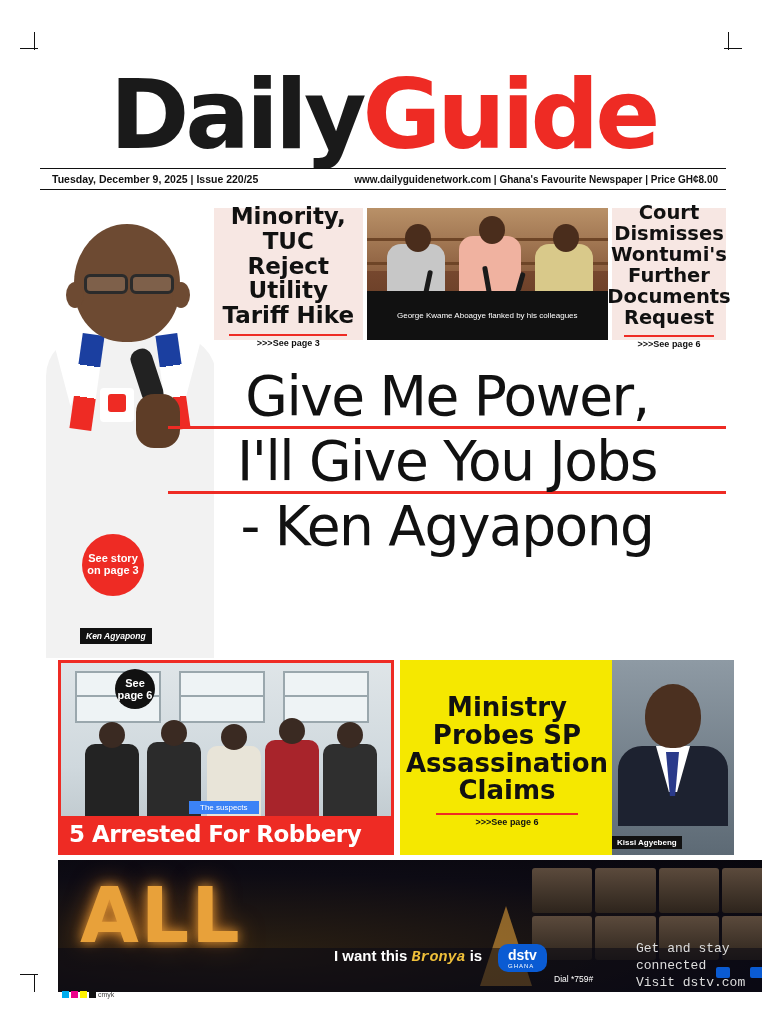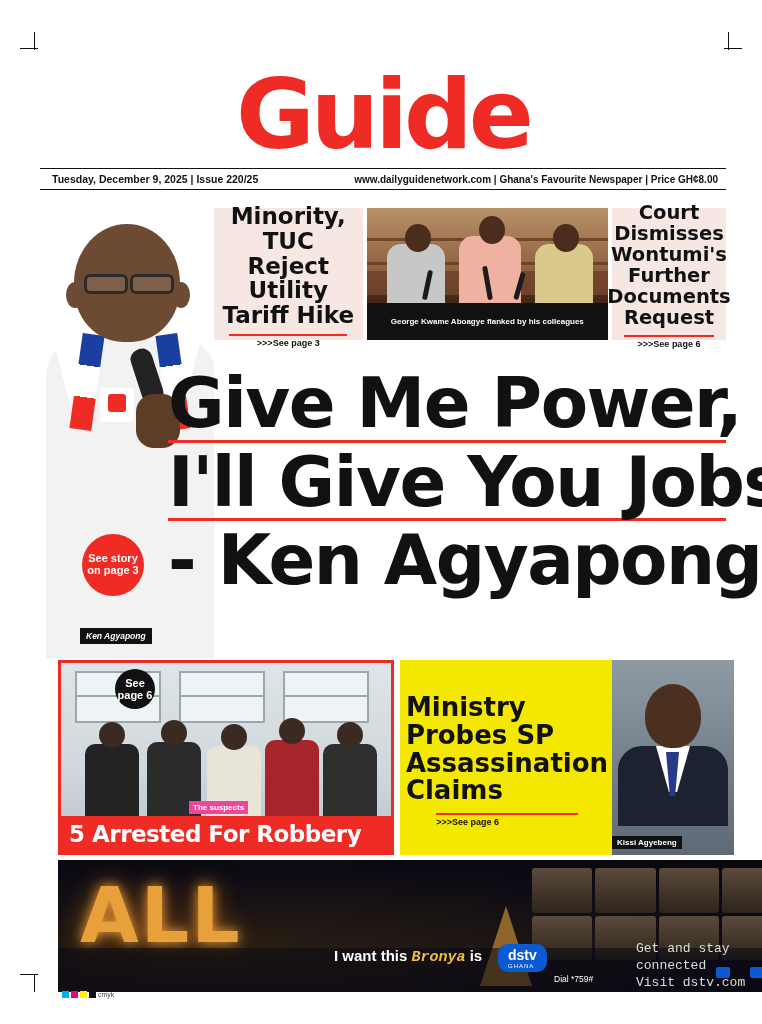--- a/index.html
+++ b/index.html
@@ -73,21 +73,21 @@
     margin-top: 6px; font-size: 9px; font-weight: 700; color: #111;
     border-top: 2px solid #ee2b24; padding-top: 2px; width: 84%;
   }
   .teaser-photo {
     width: 244px; position: relative; overflow: hidden;
     background: #6b3a2a;
   }
   .teaser-photo .caption {
     position: absolute; left: 0; right: 0; bottom: 0;
     background: #111; color: #fff; font-size: 8px;
-    text-align: center; padding: 14px 2px; font-weight: 700;
+    text-align: center; padding: 20px 2px; font-weight: 400;
   }
 
   
   .presser { position: absolute; inset: 0; background: linear-gradient(#8a5a3c 0%, #7a4a30 40%, #5c3520 100%); }
   .presser .wall { position:absolute; left:0; right:0; top:0; height:48%; background: linear-gradient(#b99168,#8d6040); }
   .presser .wallline { position:absolute; left:0; right:0; height:3px; background:#6e4527; }
   .presser .table { position:absolute; left:0; right:0; bottom:0; height:34%; background: linear-gradient(#4a2a18,#2e1a0e); }
   .presser .person { position:absolute; bottom:26%; border-radius: 14px 14px 0 0; }
   .presser .head { position:absolute; border-radius:50%; background:#4a2d1c; }
   .presser .mic { position:absolute; background:#1a1a1a; border-radius:2px; }
@@ -113,22 +113,22 @@
     padding: 3px 6px;
   }
 
   
   .mainhead {
     position: absolute; left: 150px; top: 352px; width: 558px;
     text-align: center;
   }
   .mainhead .line {
     font-family: "DejaVu Sans", sans-serif;
-    font-weight: 700; color: #111;
-    font-size: 69px; line-height: 0.98; letter-spacing: -1.5px;
+    font-weight: 400; color: #111;
+    font-size: 55px; line-height: 0.98; letter-spacing: -1.5px;
     white-space: nowrap;
   }
   .mainhead .l1 { border-bottom: 3px solid #ee2b24; padding-bottom: 2px; }
   .mainhead .l2 { margin-top: 6px; border-bottom: 3px solid #ee2b24; padding-bottom: 2px; }
   .mainhead .l3 { margin-top: 6px; }
 
   .storybadge {
     position: absolute; left: 64px; top: 516px;
     width: 62px; height: 62px; border-radius: 50%;
     background: #ee2b24; color: #fff;
@@ -145,42 +145,42 @@
     position: relative; width: 336px; height: 100%;
     border: 3px solid #ee2b24; overflow: hidden; background: #cfd6da;
   }
   .robbery .room { position:absolute; inset:0; background: linear-gradient(#dfe5e8 0%, #cfd8dd 55%, #b9c3c8 100%); }
   .robbery .window { position:absolute; top:8px; width:86px; height:52px; background:#eef3f5; border:2px solid #9aa7ad; }
   .robbery .winmull { position:absolute; background:#9aa7ad; }
   .susp { position:absolute; bottom:22px; width:54px; border-radius: 10px 10px 0 0; }
   .susp .h { position:absolute; top:-22px; left:50%; transform:translateX(-50%); width:26px; height:26px; border-radius:50%; background:#3a2a22; filter: blur(0.4px); }
   .robbery .supcap {
     position:absolute; left: 128px; bottom: 38px;
-    background:#ec4899; color:#fff; font-size:8px; font-weight:700; padding:2px 4px;
+    background:#3b82f6; color:#fff; font-size:8px; font-weight:400; padding:2px 11px;
   }
   .robbery .seebadge {
     position:absolute; left:54px; top:6px; width:40px; height:40px; border-radius:50%;
     background:#111; color:#fff; font-size:11px; font-weight:700; line-height:1.1;
     display:flex; align-items:center; justify-content:center; text-align:center;
   }
   .robbery .banner {
     position:absolute; left:0; right:0; bottom:0; height:36px;
     background:#ee2b24; color:#fff;
     font-family: "DejaVu Sans", sans-serif;
     font-weight:700; font-size:23px; letter-spacing:-0.5px;
     display:flex; align-items:center; padding-left:8px;
   }
 
   .ministry {
     position: relative; width: 334px; height: 100%;
     background: #f5e800; display: flex;
   }
   .ministry .txt {
     width: 212px; padding: 10px 4px 4px 6px;
-    text-align: left;
+    text-align: center;
     display:flex; flex-direction:column; align-items:center; justify-content:center;
   }
   .ministry .htxt {
     font-family: "DejaVu Sans", sans-serif;
     font-weight: 700; font-size: 26px; color:#111; line-height: 1.06;
   }
   .ministry .seepage { border-top: 2px solid #ee2b24; width: 70%; margin-top: 8px; }
   .ministry .photo {
     position: relative; width: 122px; height: 100%;
     background: linear-gradient(#8e9aa4,#5d6a75); overflow:hidden;
@@ -247,20 +247,21 @@
     <div class="crop v" style="left:16px; top:14px;"></div>
     <div class="crop h" style="left:2px; top:30px;"></div>
     <div class="crop v" style="left:710px; top:14px;"></div>
     <div class="crop h" style="left:706px; top:30px;"></div>
     <div class="crop v" style="left:16px; top:956px;"></div>
     <div class="crop h" style="left:2px; top:956px;"></div>
     <div class="crop v" style="left:710px; top:956px;"></div>
     <div class="crop h" style="left:706px; top:956px;"></div>
 
     <div class="masthead">
+      <span class="word daily">Daily</span>
         <span class="word guide">Guide</span>
     </div>
 
     <div class="infobar">
       <span>Tuesday, December 9, 2025 | Issue 220/25</span>
       <span class="right">www.dailyguidenetwork.com  | Ghana's Favourite Newspaper | Price GH¢8.00</span>
     </div>
 
     <div class="kenphoto">
       <div class="ken-bg"></div>

